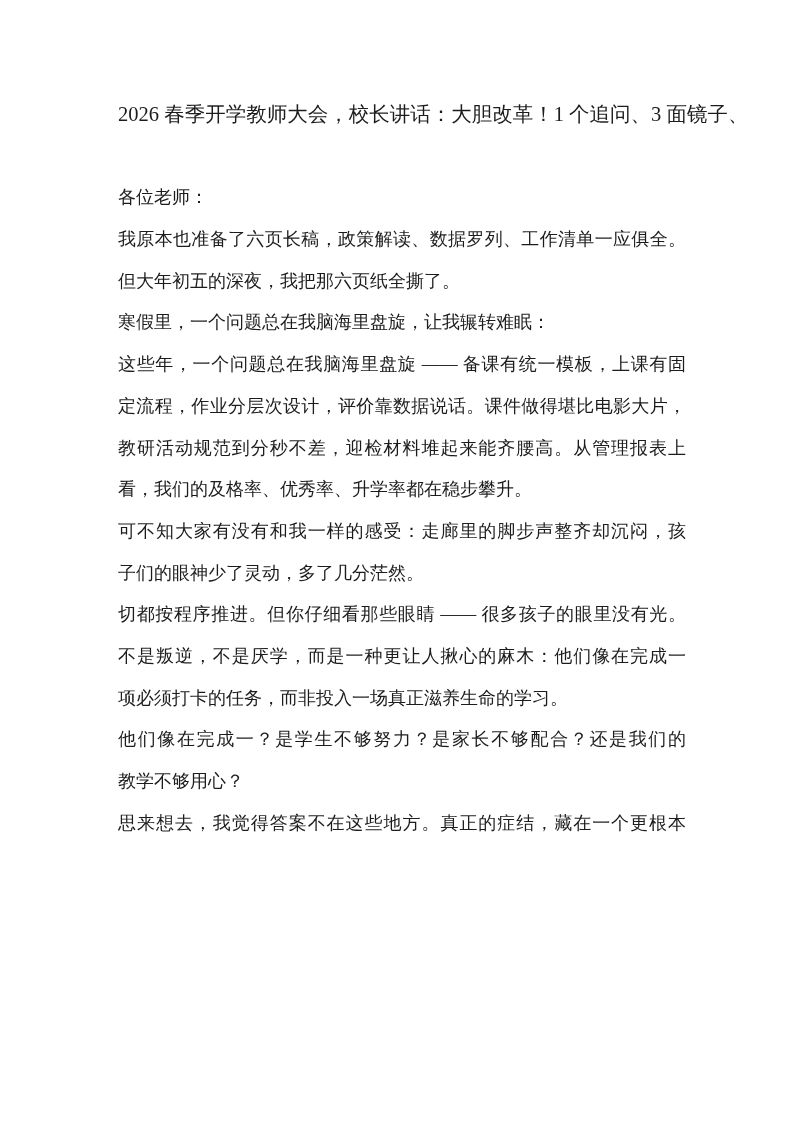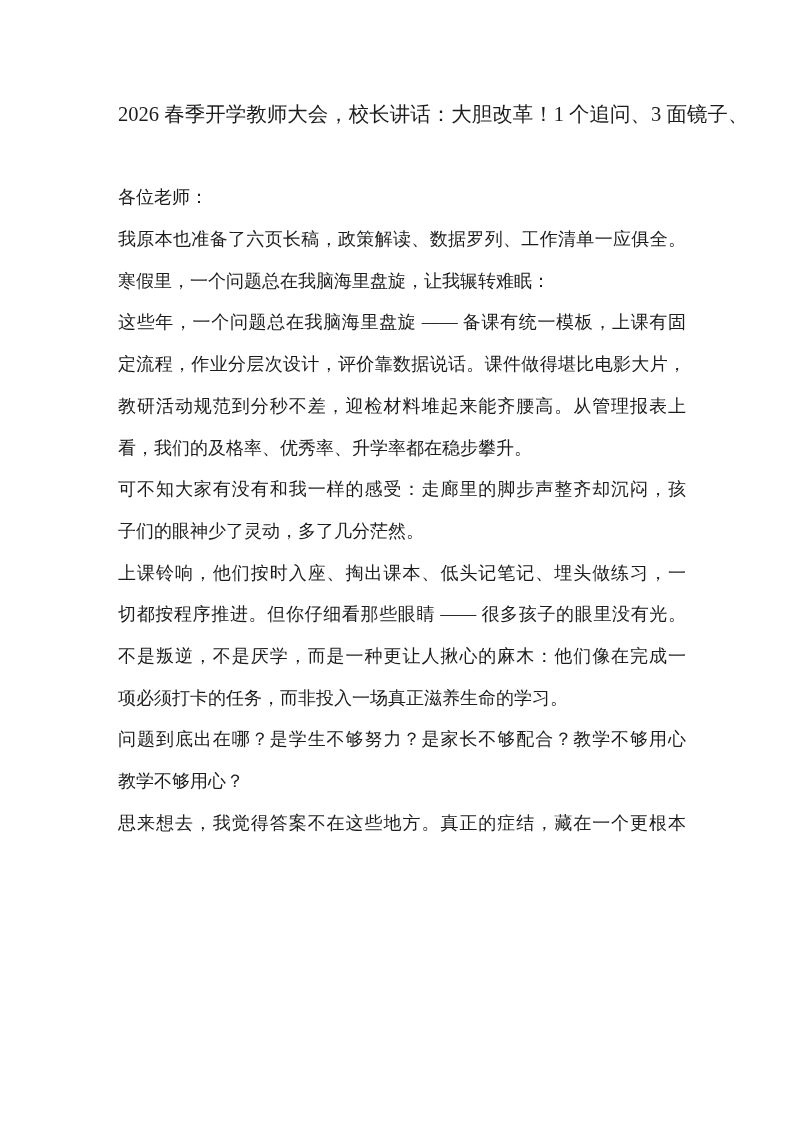--- a/index.html
+++ b/index.html
@@ -49,28 +49,28 @@
 </style>
 </head>
 <body style="background: rgb(255, 255, 255);">
 
 <div class="page" style="background: rgb(255, 255, 255); color: rgb(28, 28, 28);">
   <div class="content">
       <div class="text-line title">2026 春季开学教师大会，校长讲话：大胆改革！1 个追问、3 面镜子、</div>
       <div class="text-line blank">&nbsp;</div>
       <div class="text-line">各位老师：</div>
       <div class="text-line fill">我原本也准备了六页长稿，政策解读、数据罗列、工作清单一应俱全。</div>
+      <div class="text-line">但大年初五的深夜，我把那六页纸全撕了。</div>
       <div class="text-line">寒假里，一个问题总在我脑海里盘旋，让我辗转难眠：</div>
       <div class="text-line fill">这些年，一个问题总在我脑海里盘旋 —— 备课有统一模板，上课有固</div>
       <div class="text-line fill">定流程，作业分层次设计，评价靠数据说话。课件做得堪比电影大片，</div>
       <div class="text-line fill">教研活动规范到分秒不差，迎检材料堆起来能齐腰高。从管理报表上</div>
       <div class="text-line">看，我们的及格率、优秀率、升学率都在稳步攀升。</div>
       <div class="text-line fill">可不知大家有没有和我一样的感受：走廊里的脚步声整齐却沉闷，孩</div>
       <div class="text-line">子们的眼神少了灵动，多了几分茫然。</div>
-      <div class="text-line fill">上课铃响，他们按时入座、掏出课本、低头记笔记、埋头做练习，一</div>
       <div class="text-line fill">切都按程序推进。但你仔细看那些眼睛 —— 很多孩子的眼里没有光。</div>
       <div class="text-line fill">不是叛逆，不是厌学，而是一种更让人揪心的麻木：他们像在完成一</div>
       <div class="text-line">项必须打卡的任务，而非投入一场真正滋养生命的学习。</div>
-      <div class="text-line fill">问题到底出在哪？是学生不够努力？是家长不够配合？教学不够用心</div>
+      <div class="text-line fill">他们像在完成一？是学生不够努力？是家长不够配合？还是我们的</div>
       <div class="text-line">教学不够用心？</div>
       <div class="text-line fill">思来想去，我觉得答案不在这些地方。真正的症结，藏在一个更根本</div>
     </div>
 </div>
 
 </body></html>

